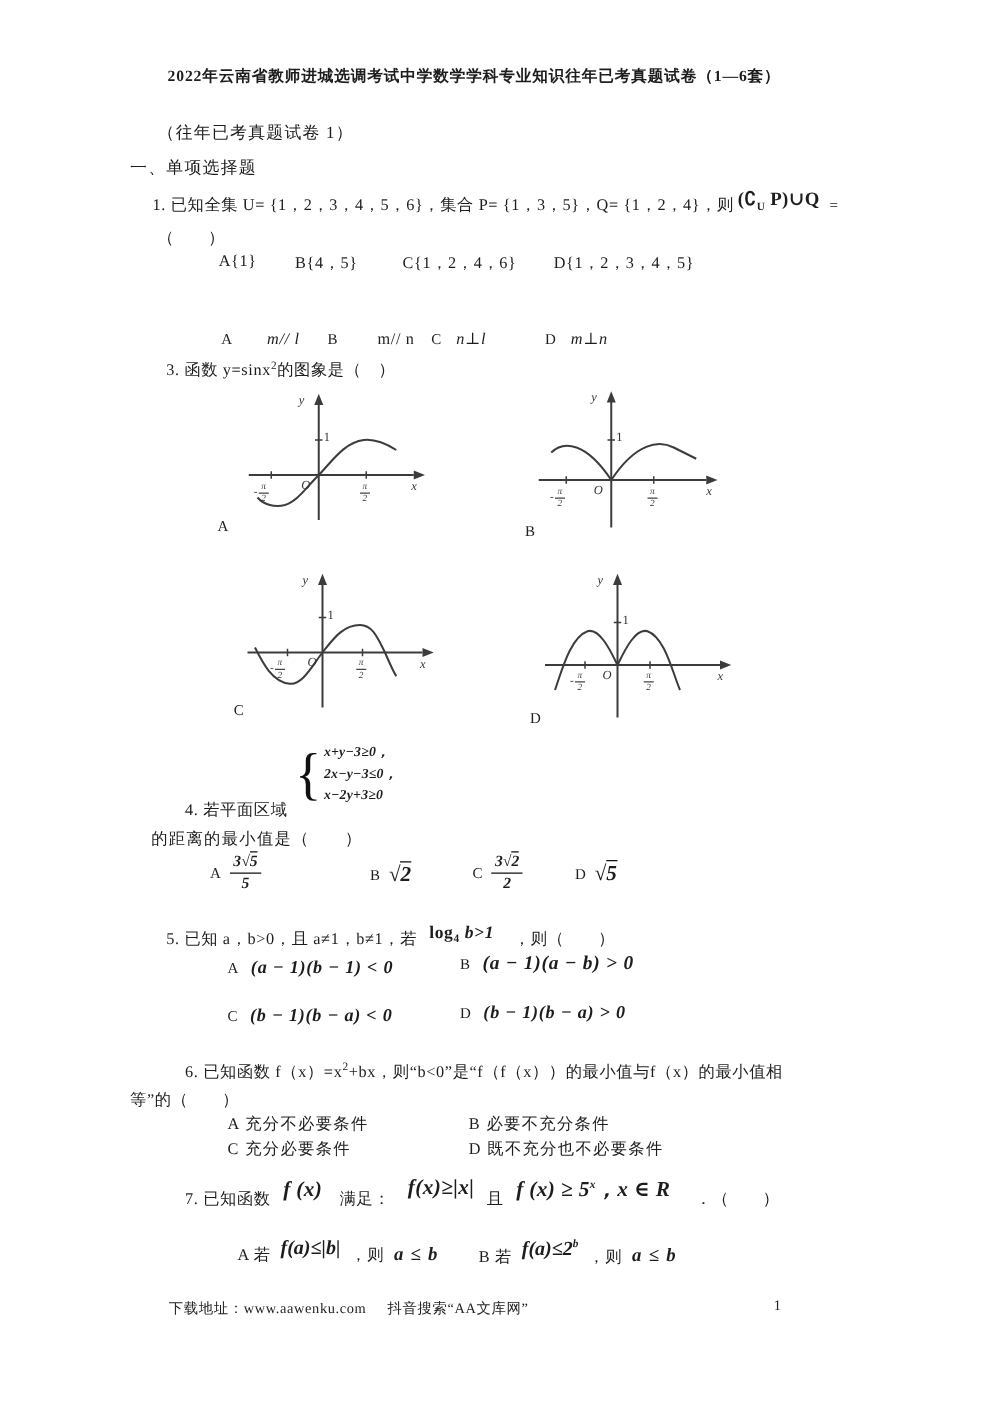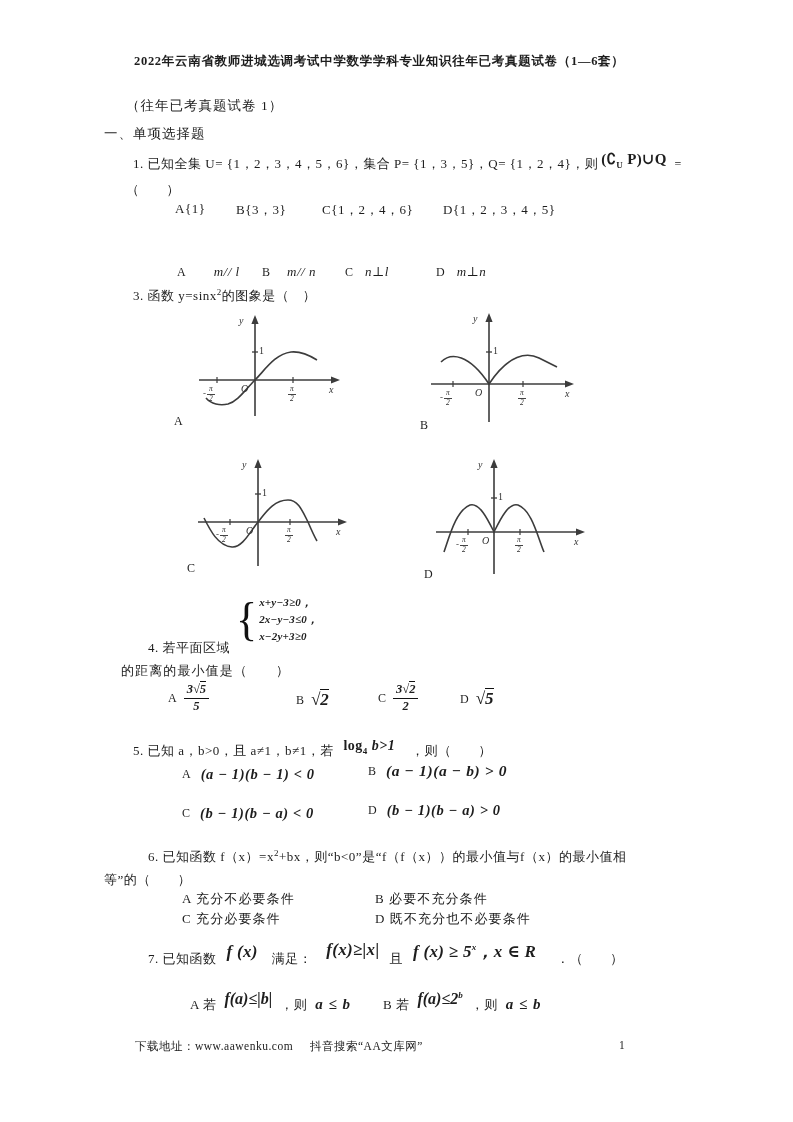--- a/index.html
+++ b/index.html
@@ -44,37 +44,37 @@
 </style>
 </head>
 <body>
 
 <div class="page">
 
   <div class="abs" style="left:134px;top:53px;font-size:12.5px;font-weight:bold;letter-spacing:0.7px">2022年云南省教师进城选调考试中学数学学科专业知识往年已考真题试卷（1—6套）</div>
   <div class="abs cn135" style="left:126px;top:97px">（往年已考真题试卷 1）</div>
   <div class="abs cn135" style="left:104px;top:125px">一、单项选择题</div>
 
-  <div class="abs cn13" style="left:133px;top:154px">
+  <div class="abs cn13" style="left:122px;top:154px">
     <span>1. 已知全集 U= {1，2，3，4，5，6}，集合 P= {1，3，5}，Q= {1，2，4}，则</span><span class="mraise" style="margin-left:3px"><span>(∁</span><sub>U</sub><span> P)∪Q</span></span>
     <span style="margin-left:4px;font-size:12px">=</span>
   </div>
   <div class="abs cn13" style="left:126px;top:181px">（　　）</div>
   <div class="abs cn13" style="left:175px;top:201px">A{1}</div>
-  <div class="abs cn13" style="left:236px;top:201px">B{3，3}</div>
+  <div class="abs cn13" style="left:236px;top:201px">B{4，5}</div>
   <div class="abs cn13" style="left:322px;top:201px">C{1，2，4，6}</div>
   <div class="abs cn13" style="left:443px;top:201px">D{1，2，3，4，5}</div>
 
   <div class="abs" style="left:177px;top:262px">
     <span class="olabel">A</span>
     <span class="cn13" style="font-style:italic;margin-left:24px">m// l</span>
   </div>
   <div class="abs" style="left:262px;top:262px">
     <span class="olabel">B</span>
-    <span class="cn13" style="font-style:italic;margin-left:13px">m// n</span>
+    <span class="cn13" style="margin-left:28px">m// n</span>
   </div>
   <div class="abs" style="left:345px;top:262px">
     <span class="olabel">C</span>
     <span class="cn13" style="font-style:italic;margin-left:8px">n⊥l</span>
   </div>
   <div class="abs" style="left:436px;top:262px">
     <span class="olabel">D</span>
     <span class="cn13" style="font-style:italic;margin-left:8px">m⊥n</span>
   </div>
 

